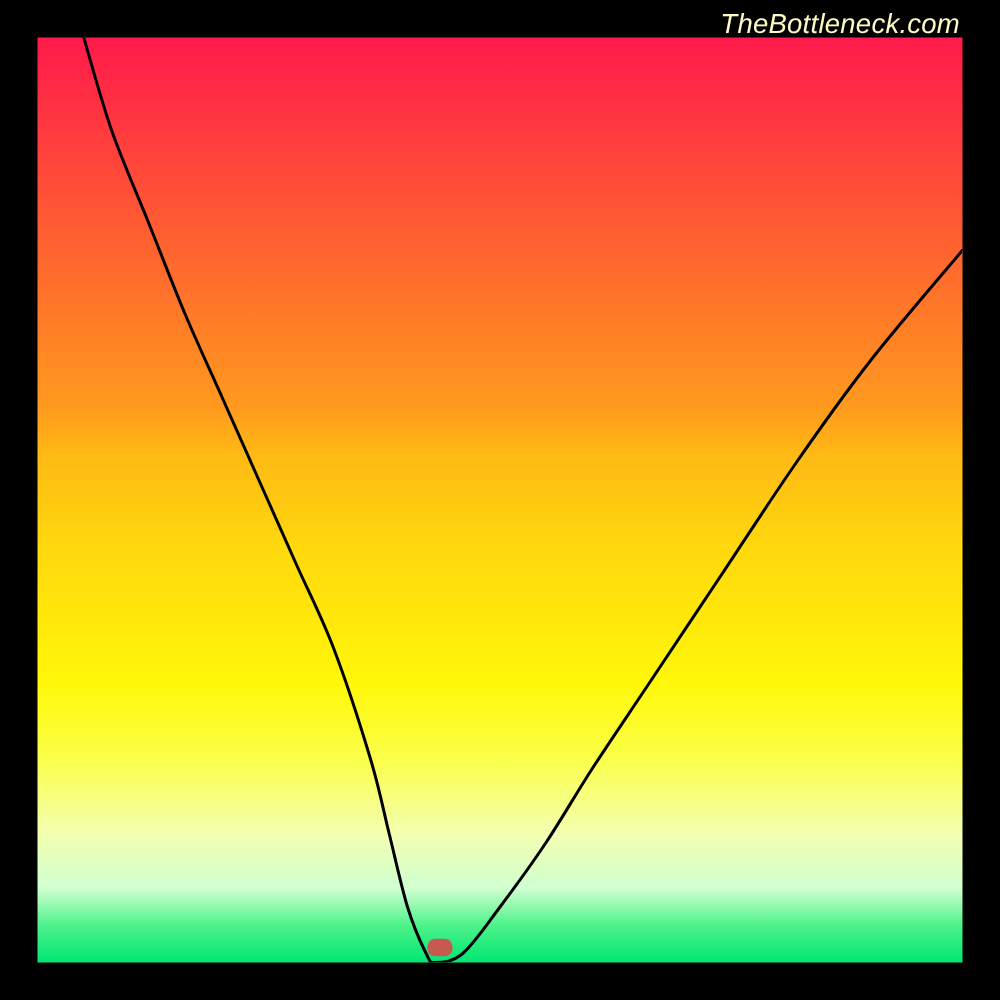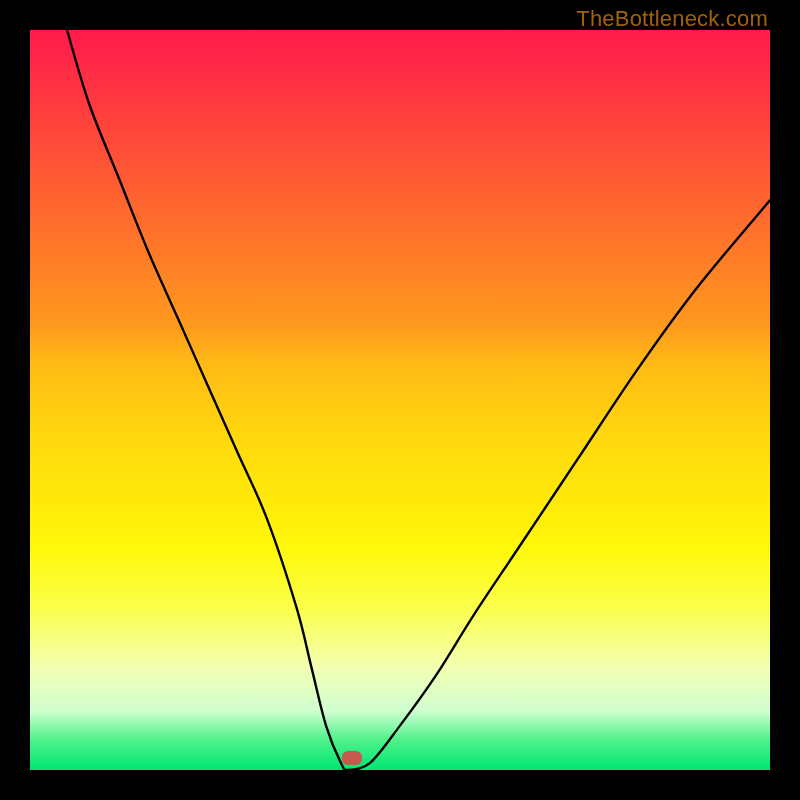--- a/index.html
+++ b/index.html
@@ -36,24 +36,25 @@
       #fbff4a 78%,
       #f3ffb0 86%,
       #d0ffd0 92%,
       #4df28a 96%,
       #00e673 100%);
   }
   .watermark {
     position: absolute;
     top: 6px;
     right: 32px;
-    color: #a16207;
+    color: #fef9c3;
     font-size: 22px;
     letter-spacing: 0.2px;
     font-weight: 500;
+    font-style: italic;
   }
   svg.curve {
     position: absolute;
     left: 0;
     top: 0;
     width: 740px;
     height: 740px;
   }
   .marker {
     position: absolute;

